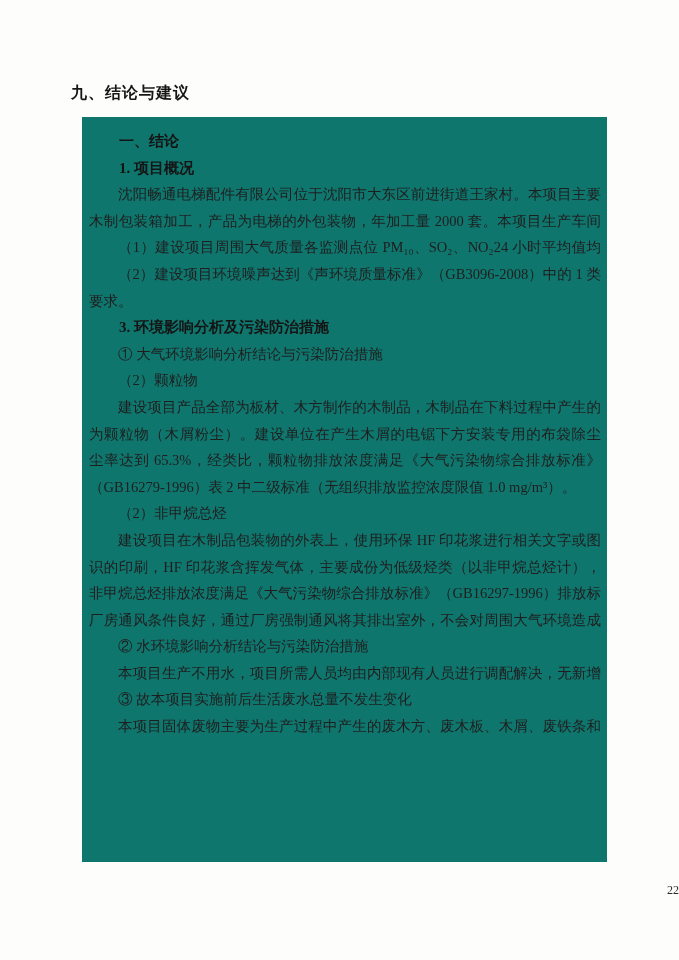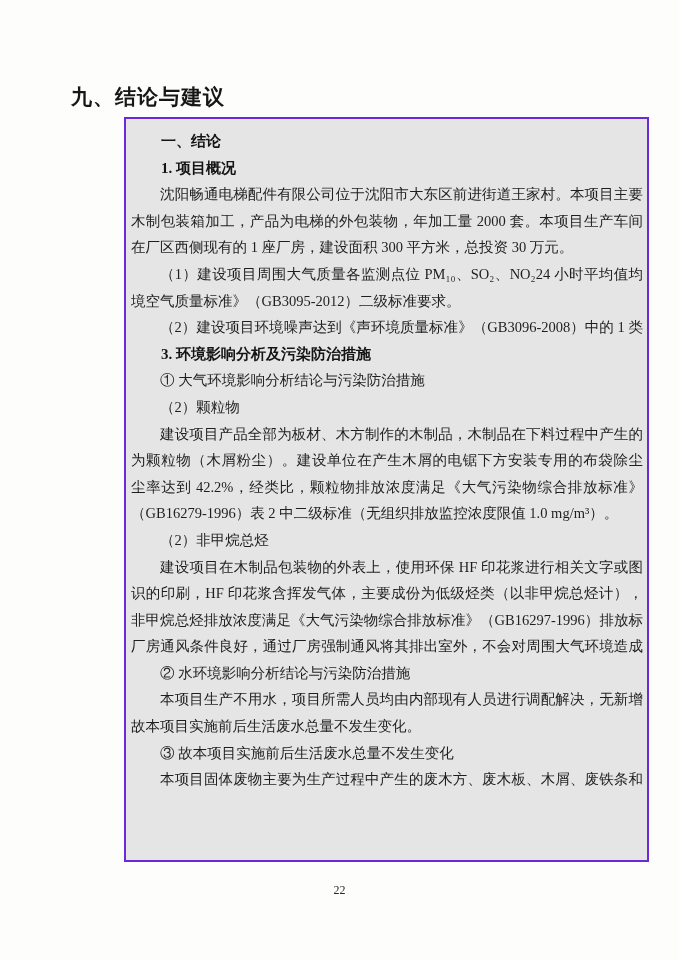--- a/index.html
+++ b/index.html
@@ -14,35 +14,34 @@
     margin: 0 auto;
     background: #fdfdfc;
     font-family: "Liberation Serif", "DejaVu Serif", serif;
     color: #1e1e1e;
     overflow: hidden;
   }
   .chapter-title {
     position: absolute;
     left: 71px;
     top: 83px;
-    font-size: 21px;
+    font-size: 16px;
     font-weight: bold;
     letter-spacing: 1px;
     color: #161616;
   }
   .conclusion-box {
     position: absolute;
     left: 82px;
     top: 117px;
     width: 521px;
     height: 741px;
-    border: 2px solid #6d28d9;
-    background: #e5e5e5;
+    border: 2px solid #0f766e;
+    background: #0f766e;
     box-sizing: content-box;
-    margin-left: 42px;
   }
   .box-inner {
     padding: 9px 4px 0 5px;
   }
   .line {
     height: 26.6px;
     line-height: 26.6px;
     font-size: 14.5px;
     overflow: hidden;
     white-space: normal;
@@ -52,57 +51,55 @@
   .h   { font-weight: bold; font-size: 15px; color: #141414; }
   .full {
     text-align: justify;
     text-align-last: justify;
   }
   .page-number {
     position: absolute;
     left: 0;
     right: 0;
     top: 883px;
-    text-align: center;
+    text-align: right;
     font-size: 12px;
     color: #2a2a2a;
   }
 </style>
 </head>
 <body>
 
 <div class="page">
 
   <div class="chapter-title">九、结论与建议</div>
 
   <div class="conclusion-box">
     <div class="box-inner">
       <div class="line h ind">一、结论</div>
       <div class="line h ind">1. 项目概况</div>
       <div class="line ind full">沈阳畅通电梯配件有限公司位于沈阳市大东区前进街道王家村。本项目主要从事</div>
       <div class="line full">木制包装箱加工，产品为电梯的外包装物，年加工量 2000 套。本项目生产车间位于所</div>
-      <div class="line">在厂区西侧现有的 1 座厂房，建设面积 300 平方米，总投资 30 万元。</div>
       <div class="line ind full">（1）建设项目周围大气质量各监测点位 PM₁₀、SO₂、NO₂24 小时平均值均满足《环</div>
-      <div class="line">境空气质量标准》（GB3095-2012）二级标准要求。</div>
       <div class="line ind full">（2）建设项目环境噪声达到《声环境质量标准》（GB3096-2008）中的 1 类标准</div>
+      <div class="line">要求。</div>
       <div class="line h ind">3. 环境影响分析及污染防治措施</div>
       <div class="line ind">① 大气环境影响分析结论与污染防治措施</div>
       <div class="line ind">（2）颗粒物</div>
       <div class="line ind full">建设项目产品全部为板材、木方制作的木制品，木制品在下料过程中产生的废气</div>
       <div class="line full">为颗粒物（木屑粉尘）。建设单位在产生木屑的电锯下方安装专用的布袋除尘器，除</div>
-      <div class="line full">尘率达到 42.2%，经类比，颗粒物排放浓度满足《大气污染物综合排放标准》</div>
+      <div class="line full">尘率达到 65.3%，经类比，颗粒物排放浓度满足《大气污染物综合排放标准》</div>
       <div class="line">（GB16279-1996）表 2 中二级标准（无组织排放监控浓度限值 1.0 mg/m³）。</div>
       <div class="line ind">（2）非甲烷总烃</div>
       <div class="line ind full">建设项目在木制品包装物的外表上，使用环保 HF 印花浆进行相关文字或图案等标</div>
       <div class="line full">识的印刷，HF 印花浆含挥发气体，主要成份为低级烃类（以非甲烷总烃计），经类比，</div>
       <div class="line full">非甲烷总烃排放浓度满足《大气污染物综合排放标准》（GB16297-1996）排放标准。</div>
       <div class="line full">厂房通风条件良好，通过厂房强制通风将其排出室外，不会对周围大气环境造成影响。</div>
       <div class="line ind">② 水环境影响分析结论与污染防治措施</div>
       <div class="line ind full">本项目生产不用水，项目所需人员均由内部现有人员进行调配解决，无新增人员，</div>
-      <div class="line">故本项目实施前后生活废水总量不发生变化。</div>
       <div class="line ind">③ 故本项目实施前后生活废水总量不发生变化</div>
       <div class="line ind full">本项目固体废物主要为生产过程中产生的废木方、废木板、木屑、废铁条和废浆</div>
     </div>
   </div>
 
   <div class="page-number">22</div>
 
 </div>
 
 </body></html>

